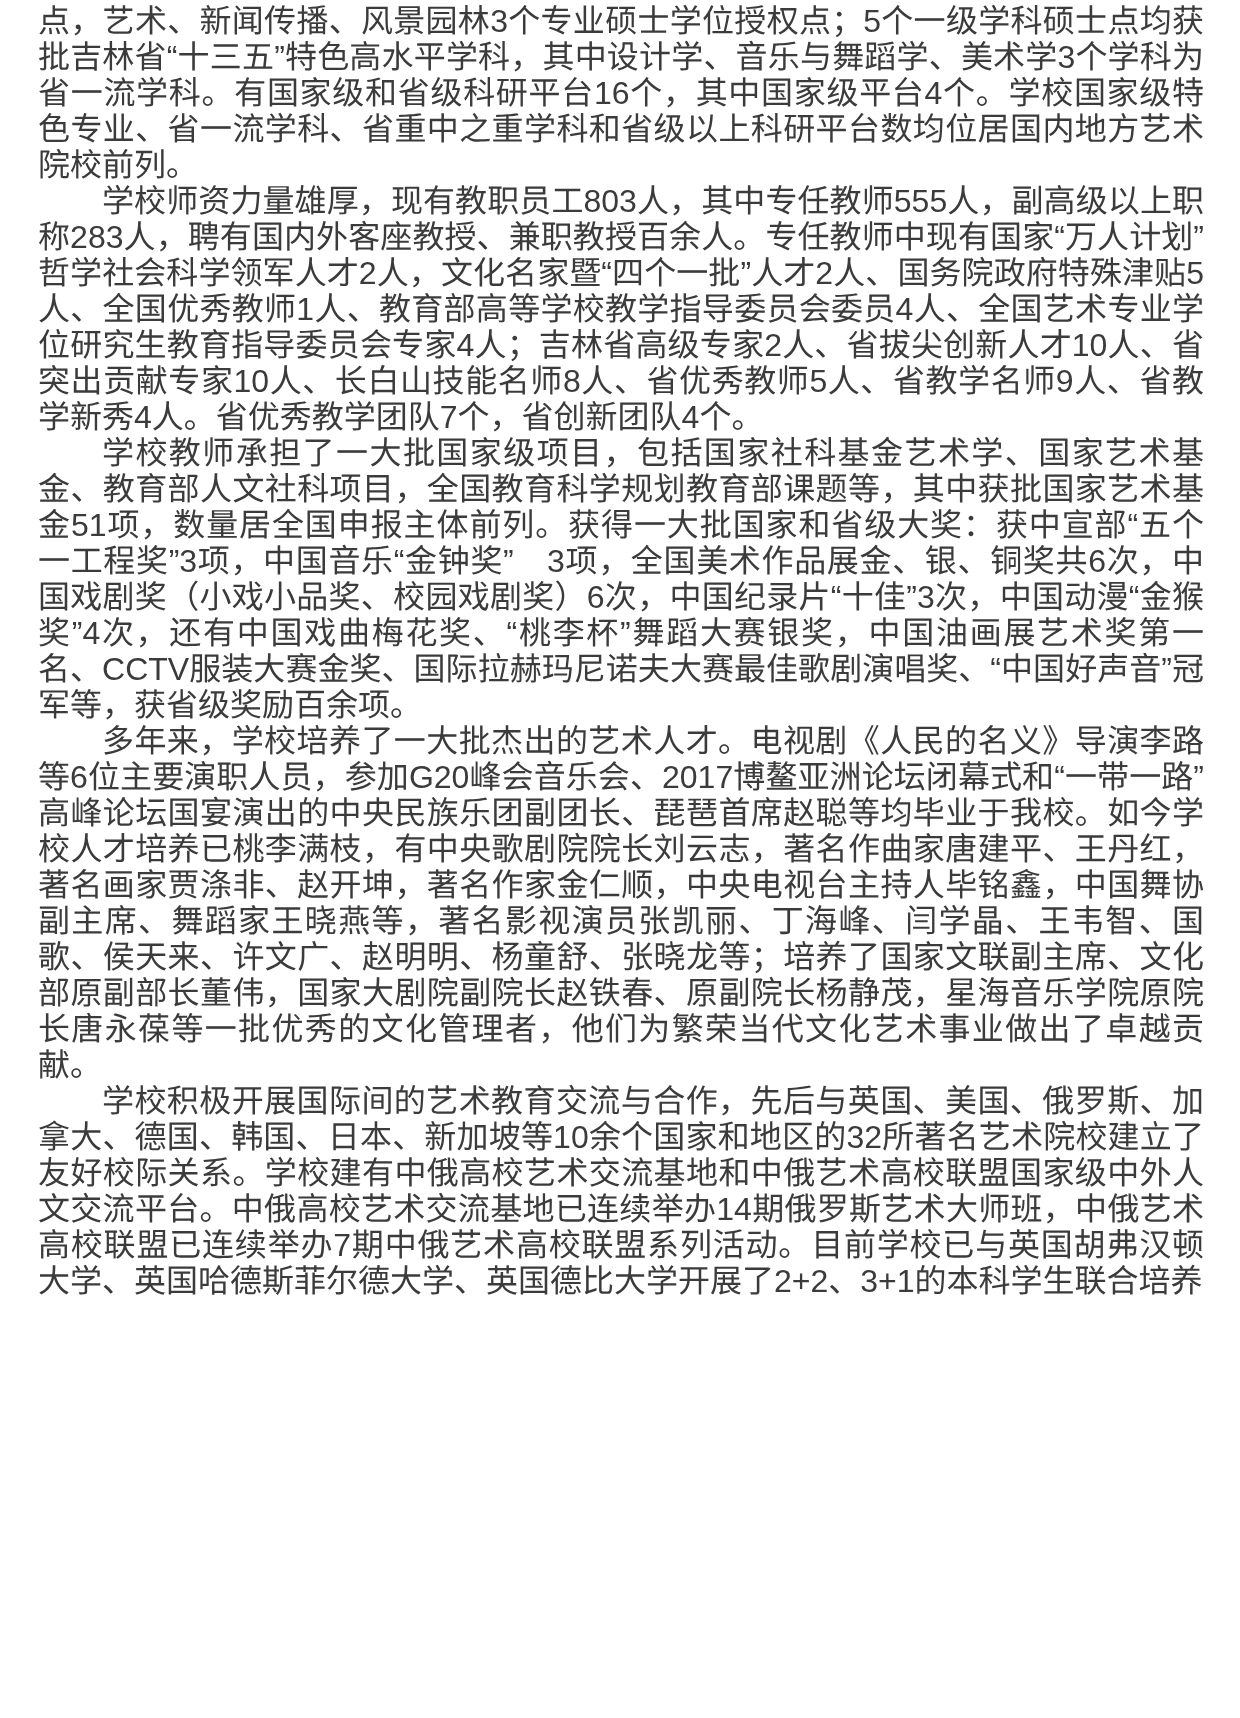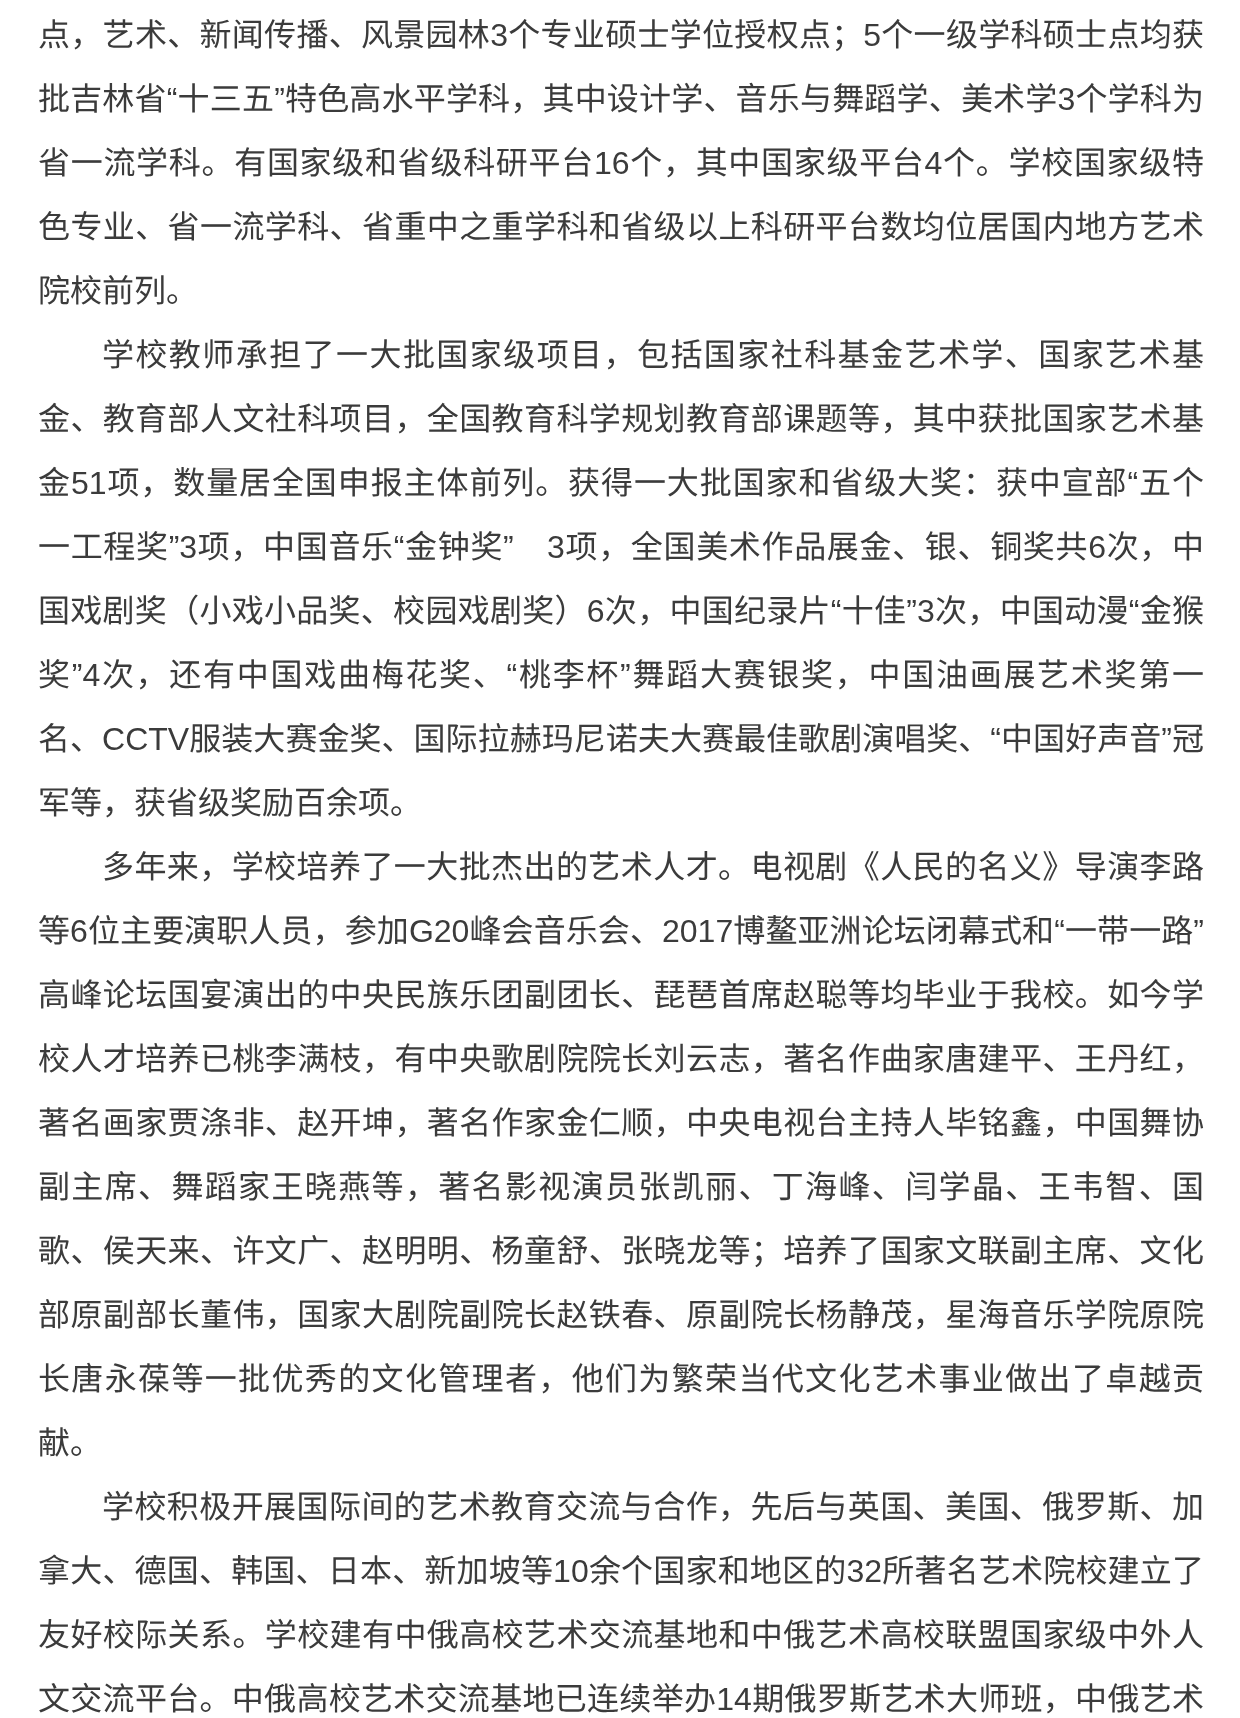--- a/index.html
+++ b/index.html
@@ -13,36 +13,37 @@
     overflow: hidden;
   }
   .doc-page {
     box-sizing: border-box;
     width: 1240px;
     height: 1718px;
     padding: 3px 36px 0 38px;
     background: #ffffff;
     font-family: "Liberation Sans", "DejaVu Sans", sans-serif;
     font-size: 32px;
-    line-height: 64px;
+    line-height: 36px;
     font-weight: 400;
     color: #3b3b3b;
     text-align: justify;
     text-justify: inter-ideograph;
     overflow: hidden;
   }
   .doc-page p {
     margin: 0;
     padding: 0;
   }
   .doc-page p.indent {
     text-indent: 2em;
   }
 </style>
 </head>
 <body>
 
 <div class="doc-page">
   <p>点，艺术、新闻传播、风景园林3个专业硕士学位授权点；5个一级学科硕士点均获批吉林省“十三五”特色高水平学科，其中设计学、音乐与舞蹈学、美术学3个学科为省一流学科。有国家级和省级科研平台16个，其中国家级平台4个。学校国家级特色专业、省一流学科、省重中之重学科和省级以上科研平台数均位居国内地方艺术院校前列。</p>
+  <p class="indent">学校师资力量雄厚，现有教职员工803人，其中专任教师555人，副高级以上职称283人，聘有国内外客座教授、兼职教授百余人。专任教师中现有国家“万人计划”哲学社会科学领军人才2人，文化名家暨“四个一批”人才2人、国务院政府特殊津贴5人、全国优秀教师1人、教育部高等学校教学指导委员会委员4人、全国艺术专业学位研究生教育指导委员会专家4人；吉林省高级专家2人、省拔尖创新人才10人、省突出贡献专家10人、长白山技能名师8人、省优秀教师5人、省教学名师9人、省教学新秀4人。省优秀教学团队7个，省创新团队4个。</p>
   <p class="indent">学校教师承担了一大批国家级项目，包括国家社科基金艺术学、国家艺术基金、教育部人文社科项目，全国教育科学规划教育部课题等，其中获批国家艺术基金51项，数量居全国申报主体前列。获得一大批国家和省级大奖：获中宣部“五个一工程奖”3项，中国音乐“金钟奖”　3项，全国美术作品展金、银、铜奖共6次，中国戏剧奖（小戏小品奖、校园戏剧奖）6次，中国纪录片“十佳”3次，中国动漫“金猴奖”4次，还有中国戏曲梅花奖、“桃李杯”舞蹈大赛银奖，中国油画展艺术奖第一名、CCTV服装大赛金奖、国际拉赫玛尼诺夫大赛最佳歌剧演唱奖、“中国好声音”冠军等，获省级奖励百余项。</p>
   <p class="indent">多年来，学校培养了一大批杰出的艺术人才。电视剧《人民的名义》导演李路等6位主要演职人员，参加G20峰会音乐会、2017博鳌亚洲论坛闭幕式和“一带一路”高峰论坛国宴演出的中央民族乐团副团长、琵琶首席赵聪等均毕业于我校。如今学校人才培养已桃李满枝，有中央歌剧院院长刘云志，著名作曲家唐建平、王丹红，著名画家贾涤非、赵开坤，著名作家金仁顺，中央电视台主持人毕铭鑫，中国舞协副主席、舞蹈家王晓燕等，著名影视演员张凯丽、丁海峰、闫学晶、王韦智、国歌、侯天来、许文广、赵明明、杨童舒、张晓龙等；培养了国家文联副主席、文化部原副部长董伟，国家大剧院副院长赵铁春、原副院长杨静茂，星海音乐学院原院长唐永葆等一批优秀的文化管理者，他们为繁荣当代文化艺术事业做出了卓越贡献。</p>
   <p class="indent">学校积极开展国际间的艺术教育交流与合作，先后与英国、美国、俄罗斯、加拿大、德国、韩国、日本、新加坡等10余个国家和地区的32所著名艺术院校建立了友好校际关系。学校建有中俄高校艺术交流基地和中俄艺术高校联盟国家级中外人文交流平台。中俄高校艺术交流基地已连续举办14期俄罗斯艺术大师班，中俄艺术高校联盟已连续举办7期中俄艺术高校联盟系列活动。目前学校已与英国胡弗汉顿大学、英国哈德斯菲尔德大学、英国德比大学开展了2+2、3+1的本科学生联合培养</p>
 </div>
 
 </body></html>

